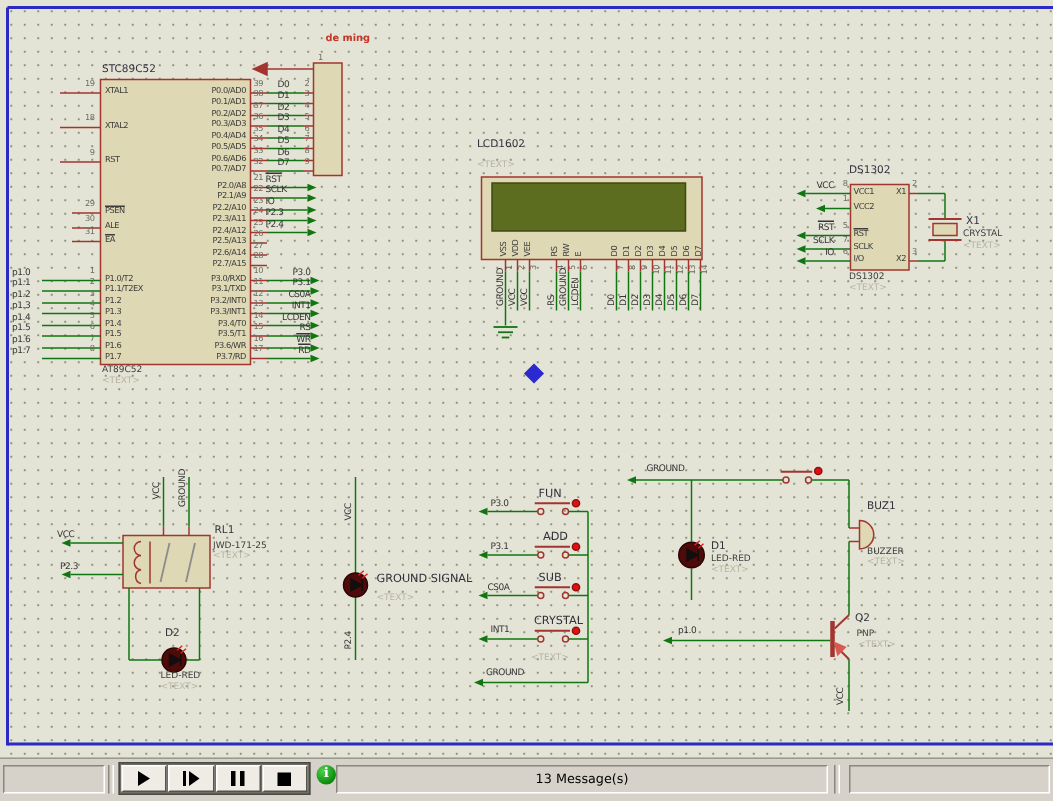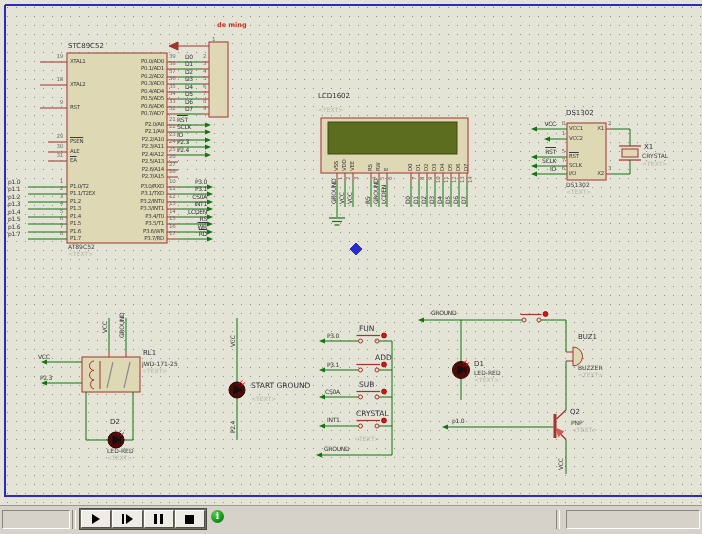--- a/index.html
+++ b/index.html
@@ -468,26 +468,26 @@
     <div class="txt ref" style="left: 143px; top: 350px;">RL1</div>
     <div class="txt lbl" style="left: 142px; top: 361px;">JWD-171-25</div>
     <div class="txt ph" style="left: 142px; top: 368px;">&lt;TEXT&gt;</div>
     <div class="txt net" style="left: 38px; top: 354px;">VCC</div>
     <div class="txt net" style="left: 40px; top: 375px;">P2.3</div>
     <div class="txt net rot" style="left: 102px; top: 333px;">VCC</div>
     <div class="txt net rot" style="left: 119px; top: 338px;">GROUND</div>
     <div class="txt ref" style="left: 110px; top: 419px;">D2</div>
     <div class="txt lbl" style="left: 107px; top: 448px;">LED-RED</div>
     <div class="txt ph" style="left: 107px; top: 455px;">&lt;TEXT&gt;</div>
-    <div class="txt btn" style="left: 251px; top: 382px;">START GROUND</div>
+    <div class="txt btn" style="left: 251px; top: 382px;">GROUND SIGNAL</div>
     <div class="txt ph" style="left: 251px; top: 396px;">&lt;TEXT&gt;</div>
     <div class="txt net rot" style="left: 229.5px; top: 347px;">VCC</div>
     <div class="txt net rot" style="left: 229.5px; top: 433px;">P2.4</div>
     <div class="txt btn" style="left: 359px; top: 325px;">FUN</div>
-    <div class="txt btn" style="left: 375px; top: 354px;">ADD</div>
+    <div class="txt btn" style="left: 362px; top: 354px;">ADD</div>
     <div class="txt btn" style="left: 359px; top: 381px;">SUB</div>
     <div class="txt btn" style="left: 356px; top: 410px;">CRYSTAL</div>
     <div class="txt net" style="left: 327px; top: 333px;">P3.0</div>
     <div class="txt net" style="left: 327px; top: 362px;">P3.1</div>
     <div class="txt net" style="left: 325px; top: 389px;">CS0A</div>
     <div class="txt net" style="left: 327px; top: 417px;">INT1</div>
     <div class="txt net" style="left: 324px; top: 446px;">GROUND</div>
     <div class="txt ph" style="left: 354px; top: 436px;">&lt;TEXT&gt;</div>
     <div class="txt net" style="left: 431px; top: 310px;">GROUND</div>
     <div class="txt ref" style="left: 474px; top: 361px;">D1</div>
@@ -520,15 +520,18 @@
         <span class="ic-pause">
           <span></span>
           <span></span>
         </span>
       </button>
     <button class="simbtn">
         <span class="ic-stop"></span>
       </button>
   </div>
   <div id="info-icon">i</div>
+  <div class="panel" id="msg-panel">
+    <span>13 Message(s)</span>
+  </div>
   <div class="vdiv" style="left:556px;"></div>
   <div class="panel" style="left:566px;width:132px;"></div>
 </div>
 
 </body></html>

